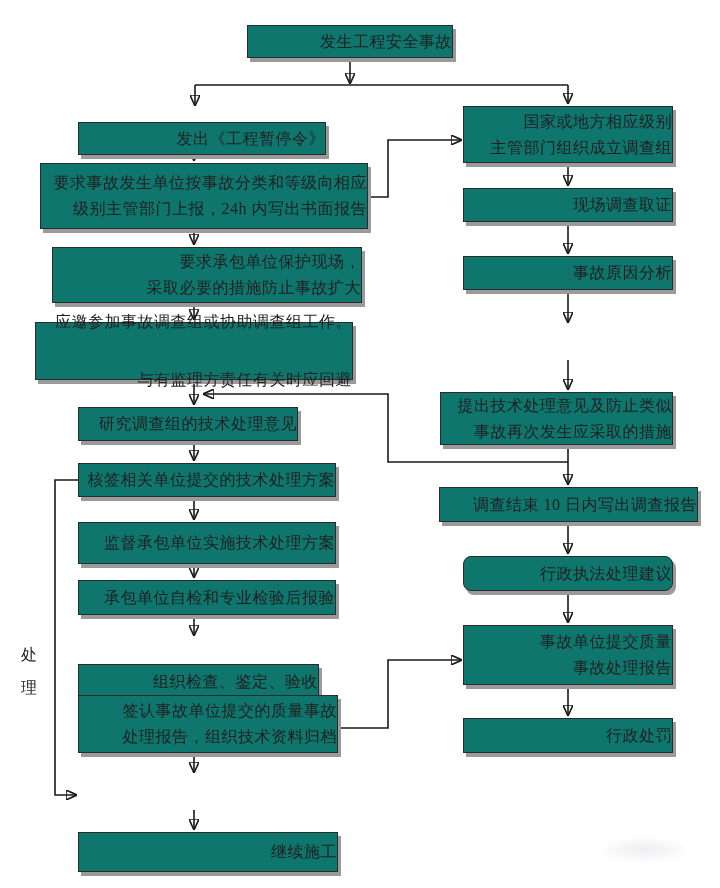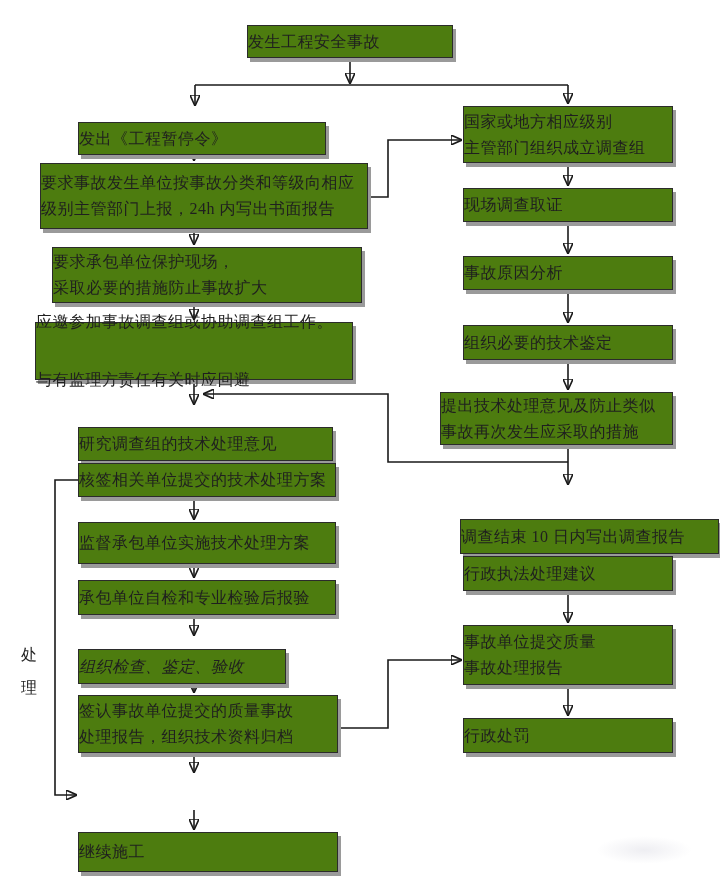--- a/index.html
+++ b/index.html
@@ -3,24 +3,24 @@
 <meta charset="utf-8">
 <style>
   html,body{margin:0;padding:0;}
   body{
     width:720px;height:888px;background:#ffffff;
     font-family:"Liberation Serif","DejaVu Serif",serif;
     color:#1f1f1f;position:relative;overflow:hidden;
   }
   #stage{position:relative;width:720px;height:888px;background:#ffffff;}
   .node{
-    position:absolute;background:#4d7c0f;
+    position:absolute;background:#0f766e;
     border:1.6px solid #2b2b2b;
     box-shadow:3px 4px 0 #9a9a9a;
-    display:flex;flex-direction:column;justify-content:center;align-items:flex-start;
+    display:flex;flex-direction:column;justify-content:center;align-items:flex-end;
     text-align:center;box-sizing:border-box;
   }
   .nl{font-size:16px;line-height:26px;white-space:nowrap;letter-spacing:0.5px;}
   #connectors{position:absolute;left:0;top:0;pointer-events:none;}
   #connectors path, #connectors polyline{fill:none;stroke:#1a1a1a;stroke-width:1.6px;}
   .side-label{
     position:absolute;left:16px;top:638px;width:26px;
     font-size:16px;line-height:33px;letter-spacing:0;
     word-break:break-all;text-align:center;
   }
@@ -92,37 +92,37 @@
   <div class="node" style="left:52px;top:247px;width:310px;height:56px;">
     <div class="nl">要求承包单位保护现场，</div>
     <div class="nl">采取必要的措施防止事故扩大</div>
   </div>
 
   <div class="node" style="left:35px;top:322px;width:318px;height:58px;gap:32px;">
     <div class="nl">应邀参加事故调查组或协助调查组工作。</div>
     <div class="nl">与有监理方责任有关时应回避</div>
   </div>
 
-  <div class="node" style="left:78px;top:407px;width:255px;height:34px;margin-top:20px;">
+  <div class="node" style="left:78px;top:407px;width:220px;height:34px;">
     <div class="nl">研究调查组的技术处理意见</div>
   </div>
 
   <div class="node" style="left:78px;top:463px;width:258px;height:34px;">
     <div class="nl">核签相关单位提交的技术处理方案</div>
   </div>
 
   <div class="node" style="left:78px;top:522px;width:258px;height:42px;">
     <div class="nl">监督承包单位实施技术处理方案</div>
   </div>
 
   <div class="node" style="left:78px;top:580px;width:258px;height:35px;">
     <div class="nl">承包单位自检和专业检验后报验</div>
   </div>
 
-  <div class="node" style="left:78px;top:649px;width:208px;height:35px;font-style:italic;">
+  <div class="node" style="left:78px;top:664px;width:241px;height:35px;">
     <div class="nl">组织检查、鉴定、验收</div>
   </div>
 
   <div class="node" style="left:78px;top:695px;width:260px;height:58px;">
     <div class="nl">签认事故单位提交的质量事故</div>
     <div class="nl">处理报告，组织技术资料归档</div>
   </div>
 
 
   <div class="node" style="left:78px;top:832px;width:260px;height:40px;">
@@ -135,34 +135,31 @@
   </div>
 
   <div class="node" style="left:463px;top:256px;width:210px;height:34px;">
     <div class="nl">事故原因分析</div>
   </div>
 
   <div class="node" style="left:463px;top:188px;width:210px;height:34px;">
     <div class="nl">现场调查取证</div>
   </div>
 
-  <div class="node" style="left:463px;top:325px;width:210px;height:35px;">
-    <div class="nl">组织必要的技术鉴定</div>
-  </div>
 
   <div class="node" style="left:440px;top:392px;width:233px;height:53px;">
     <div class="nl">提出技术处理意见及防止类似</div>
     <div class="nl">事故再次发生应采取的措施</div>
   </div>
 
-  <div class="node" style="left:460px;top:487px;width:259px;height:35px;margin-top:32px;">
+  <div class="node" style="left:439px;top:487px;width:259px;height:35px;">
     <div class="nl">调查结束 10 日内写出调查报告</div>
   </div>
 
-  <div class="node" style="left:463px;top:556px;width:210px;height:35px;">
+  <div class="node" style="left:463px;top:556px;width:210px;height:35px;border-radius:8px;">
     <div class="nl">行政执法处理建议</div>
   </div>
 
   <div class="node" style="left:463px;top:625px;width:210px;height:60px;">
     <div class="nl">事故单位提交质量</div>
     <div class="nl">事故处理报告</div>
   </div>
 
   <div class="node" style="left:463px;top:718px;width:210px;height:35px;">
     <div class="nl">行政处罚</div>

